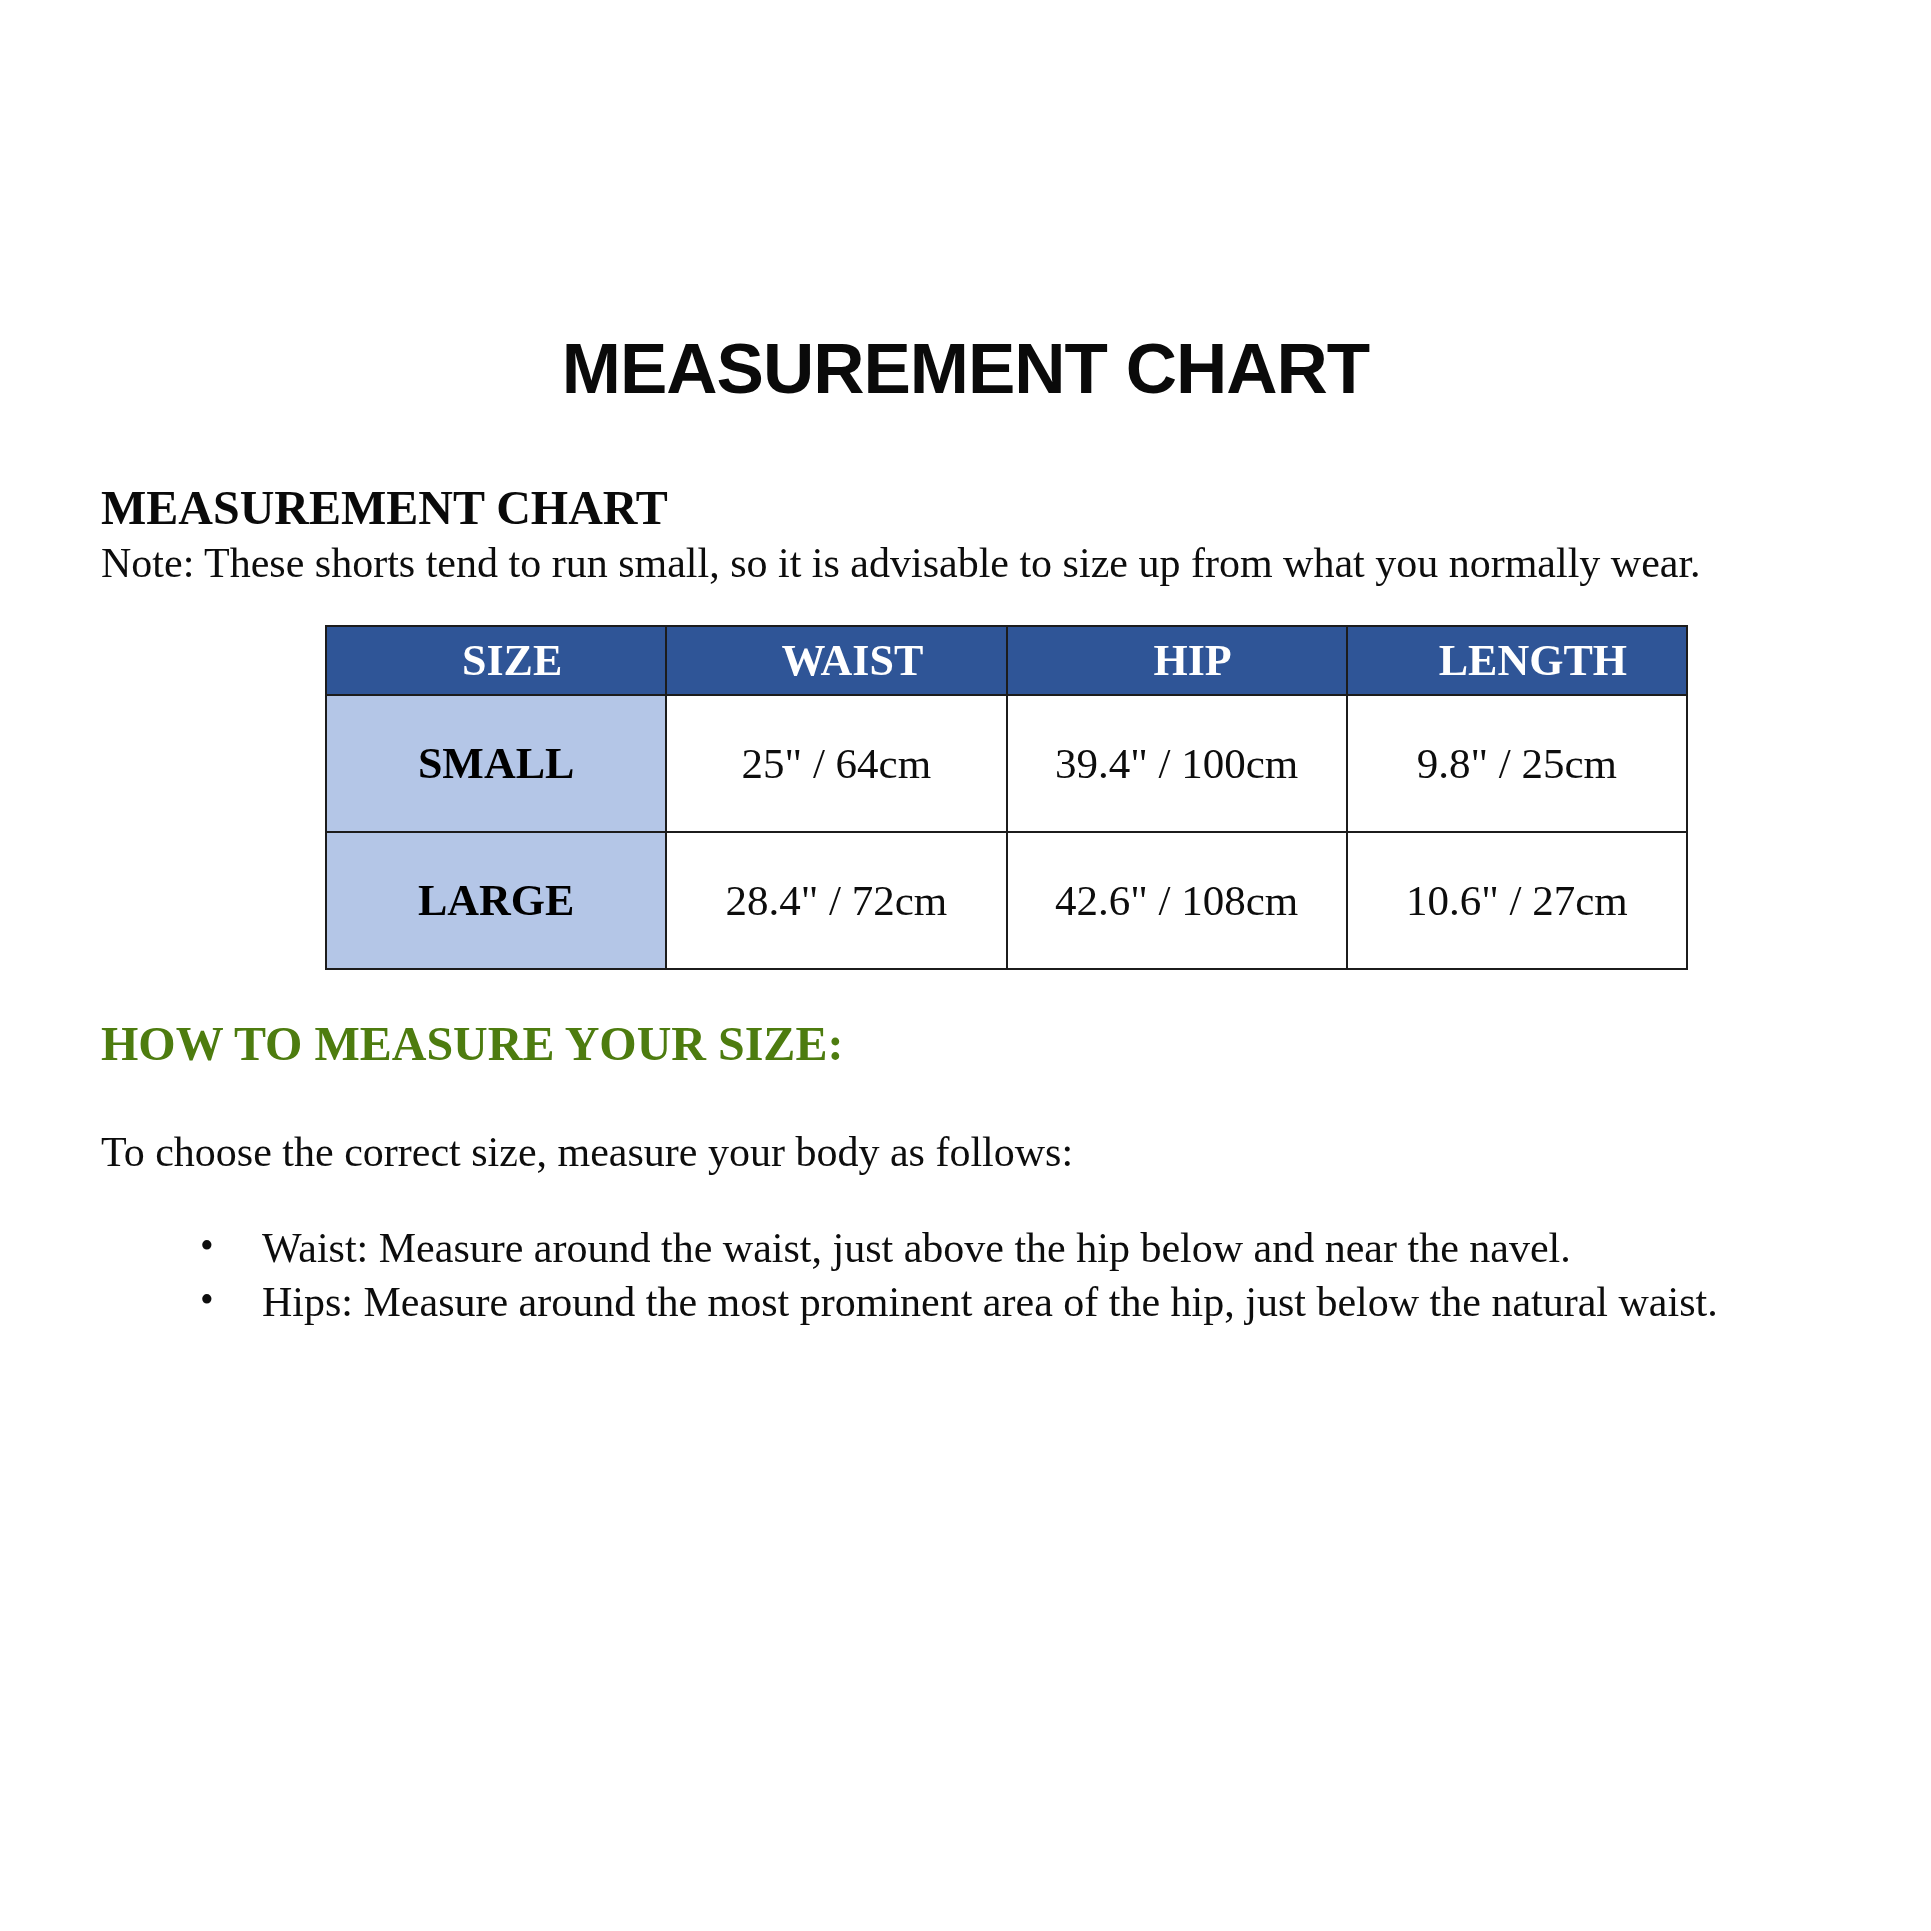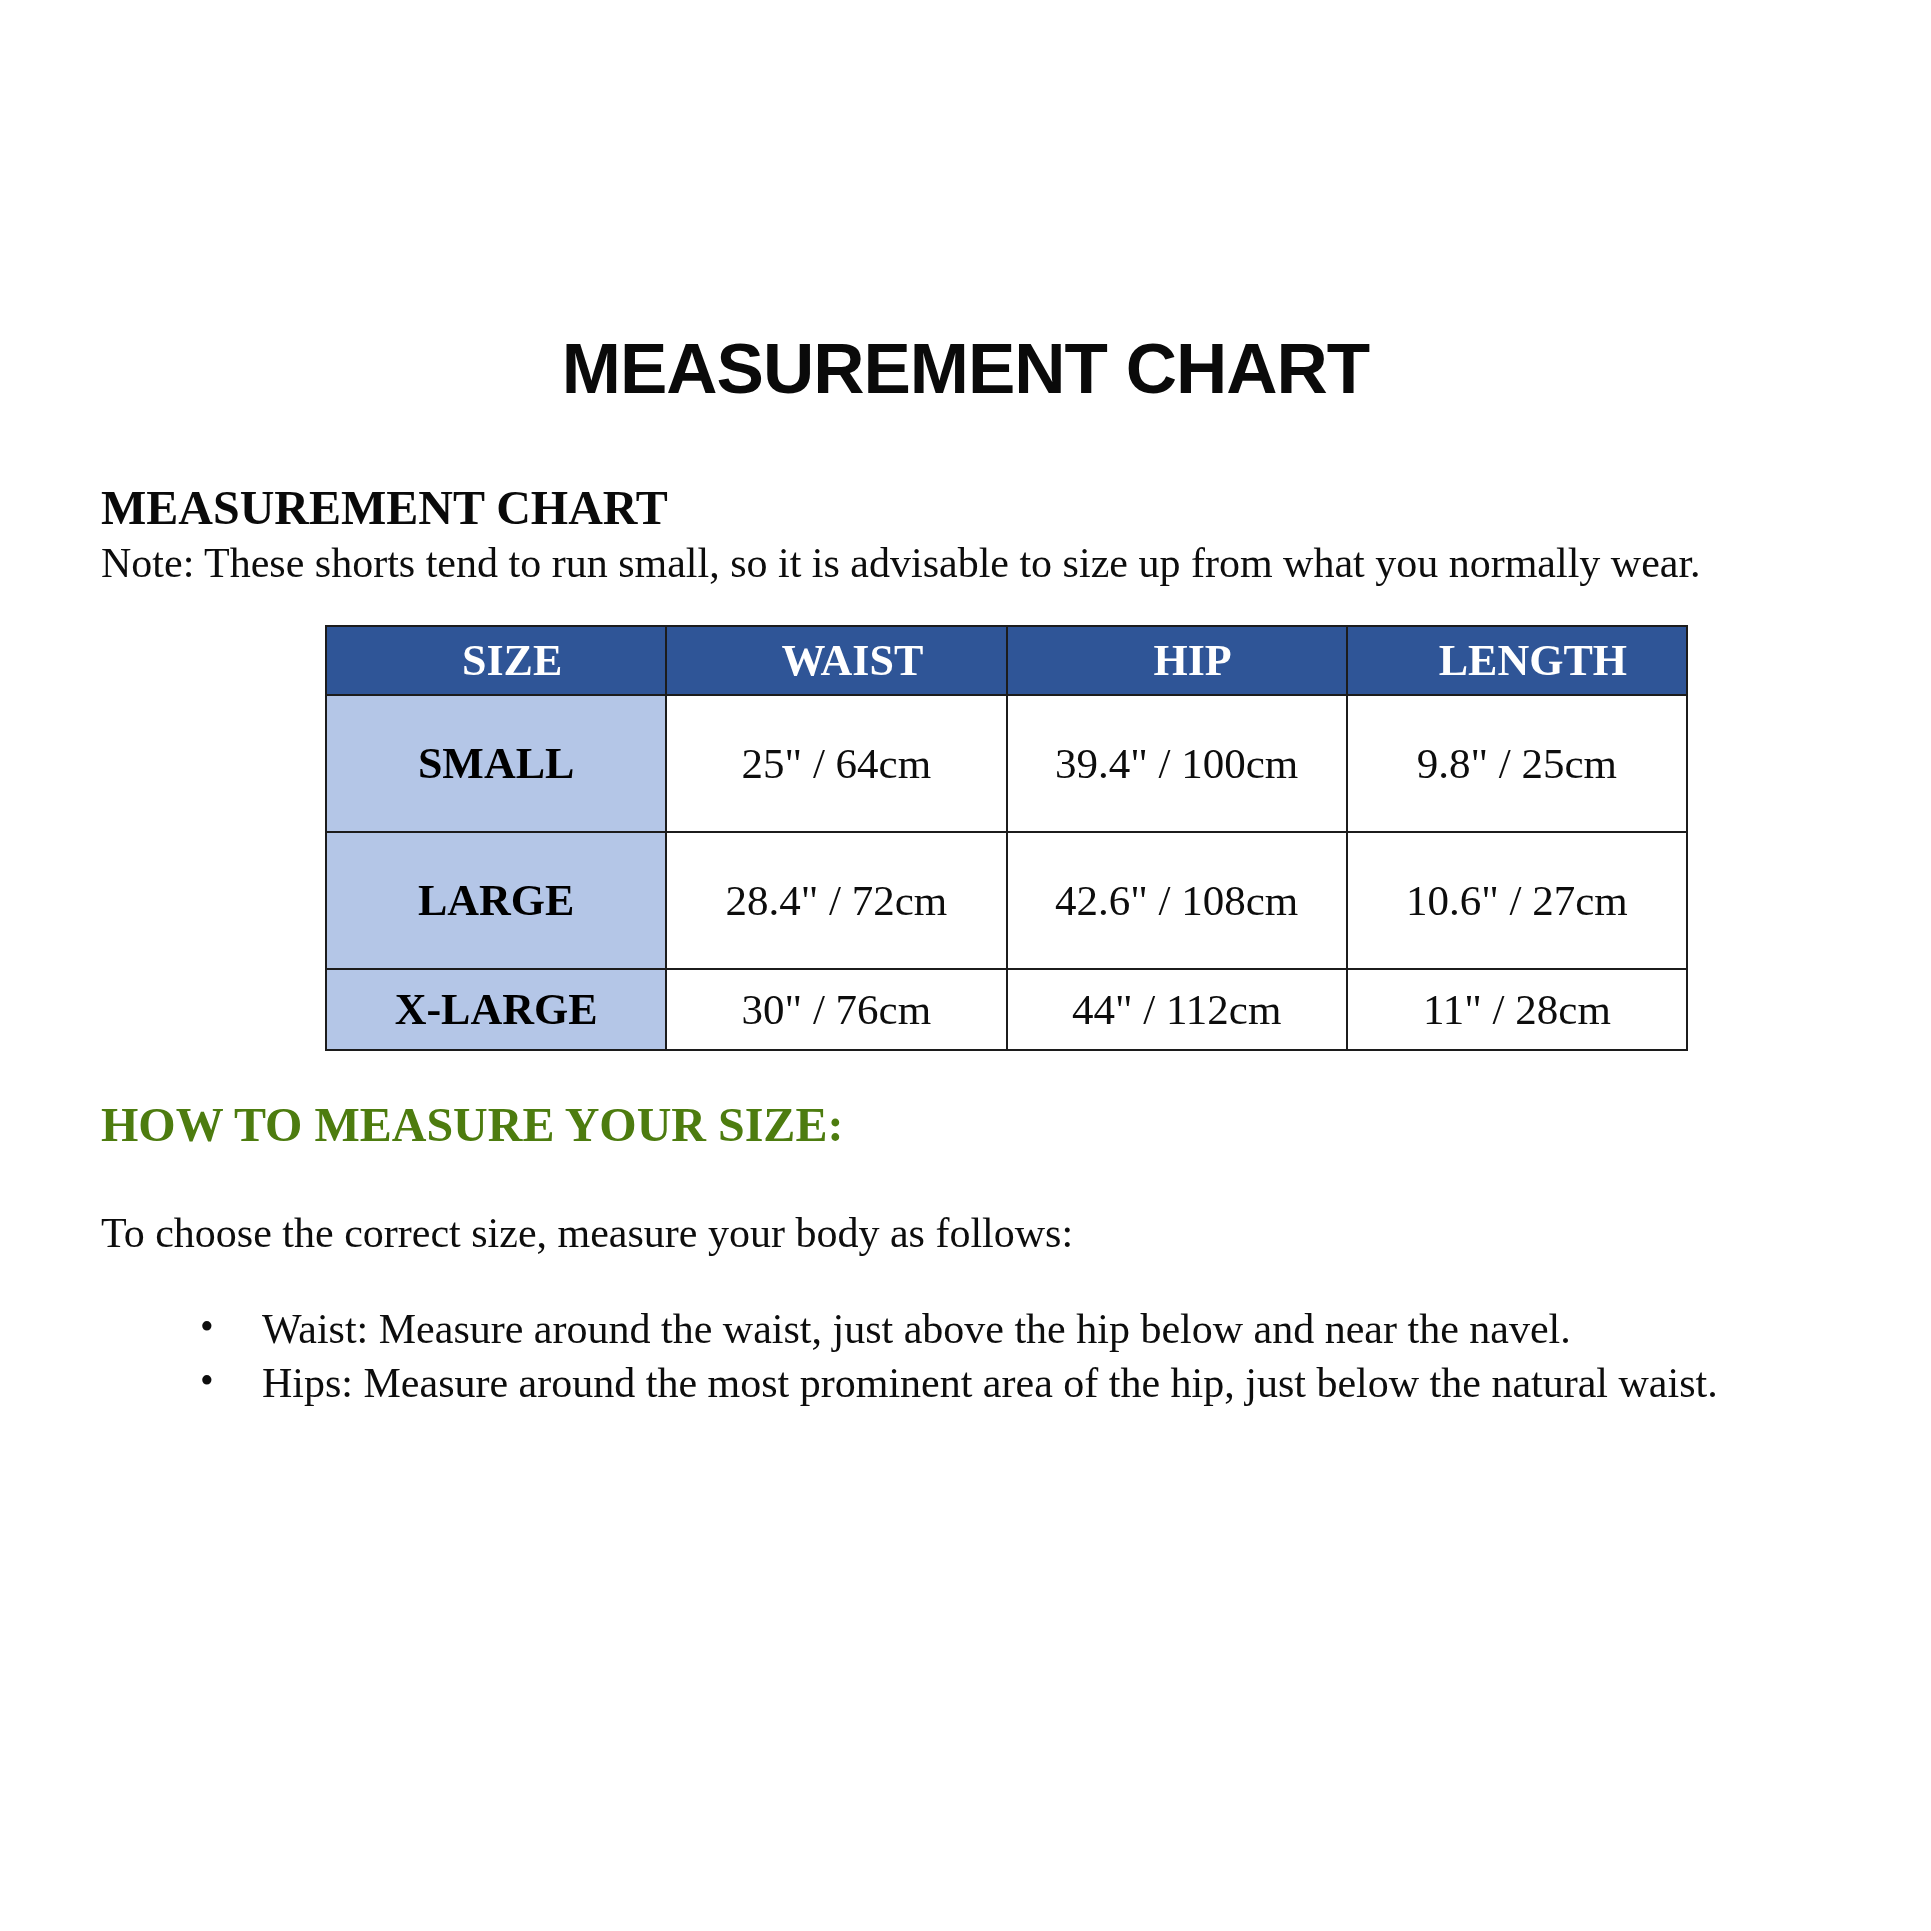--- a/index.html
+++ b/index.html
@@ -139,26 +139,20 @@
           <td>25" / 64cm</td>
           <td>39.4" / 100cm</td>
           <td>9.8" / 25cm</td>
         </tr>
         <tr class="row-regular">
           <td class="size-label">LARGE</td>
           <td>28.4" / 72cm</td>
           <td>42.6" / 108cm</td>
           <td>10.6" / 27cm</td>
         </tr>
-        <tr class="row-short">
-          <td class="size-label">X-LARGE</td>
-          <td>30" / 76cm</td>
-          <td>44" / 112cm</td>
-          <td>11" / 28cm</td>
-        </tr>
       </tbody>
     </table>
 
     <div class="how-to-heading">HOW TO MEASURE YOUR SIZE:</div>
 
     <div class="intro-text">To choose the correct size, measure your body as follows:</div>
 
     <ul class="bullet-list">
       <li>
         <span class="bullet-dot">•</span>

